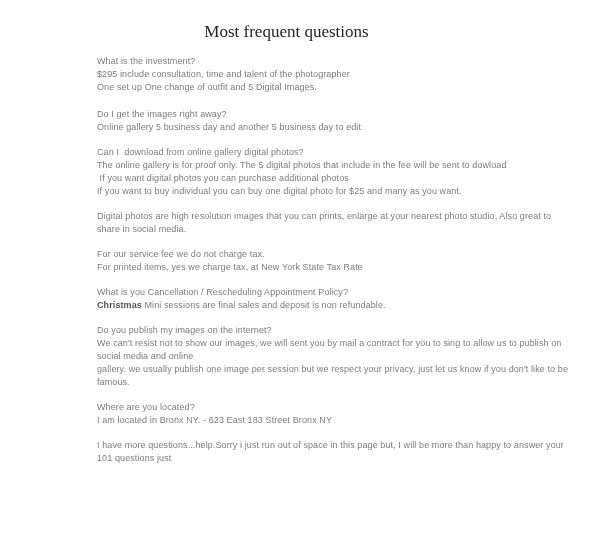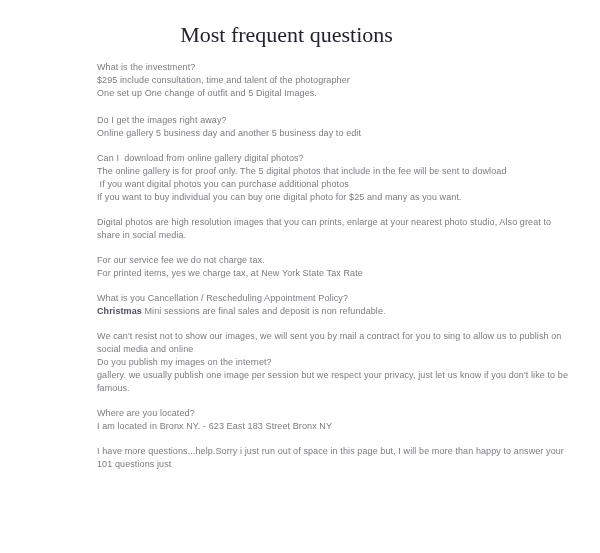--- a/index.html
+++ b/index.html
@@ -12,21 +12,21 @@
     width: 600px;
     height: 553px;
     overflow: hidden;
   }
   .page {
     padding-top: 22px;
   }
   .title {
     font-family: "Liberation Serif", serif;
     font-weight: 400;
-    font-size: 22px;
+    font-size: 17px;
     color: #23232e;
     text-align: center;
     width: 573px;
     margin: 0 0 13px 0;
   }
   .content {
     margin-left: 97px;
     margin-right: 28px;
   }
   .faq-section {
@@ -86,22 +86,22 @@
 
     <section class="faq-section">
       <p class="line">What is you Cancellation / Rescheduling Appointment Policy?</p>
       <p class="line"><strong>Christmas</strong><span> Mini sessions are final sales and deposit is non refundable.</span></p>
     </section>
 
     <section class="faq-section">
     </section>
 
     <section class="faq-section">
+      <p class="line">Do you publish my images on the internet?</p>
       <p class="line">We can't resist not to show our images, we will sent you by mail a contract for you to sing to allow us to publish on social media and online</p>
-      <p class="line">Do you publish my images on the internet?</p>
       <p class="line">gallery. we usually publish one image per session but we respect your privacy, just let us know if you don't like to be famous.</p>
     </section>
 
     <section class="faq-section">
       <p class="line">Where are you located?</p>
       <p class="line">I am located in Bronx NY. - 623 East 183 Street Bronx NY</p>
     </section>
 
     <section class="faq-section">
       <p class="line">I have more questions...help.Sorry i just run out of space in this page but, I will be more than happy to answer your 101 questions just</p>

